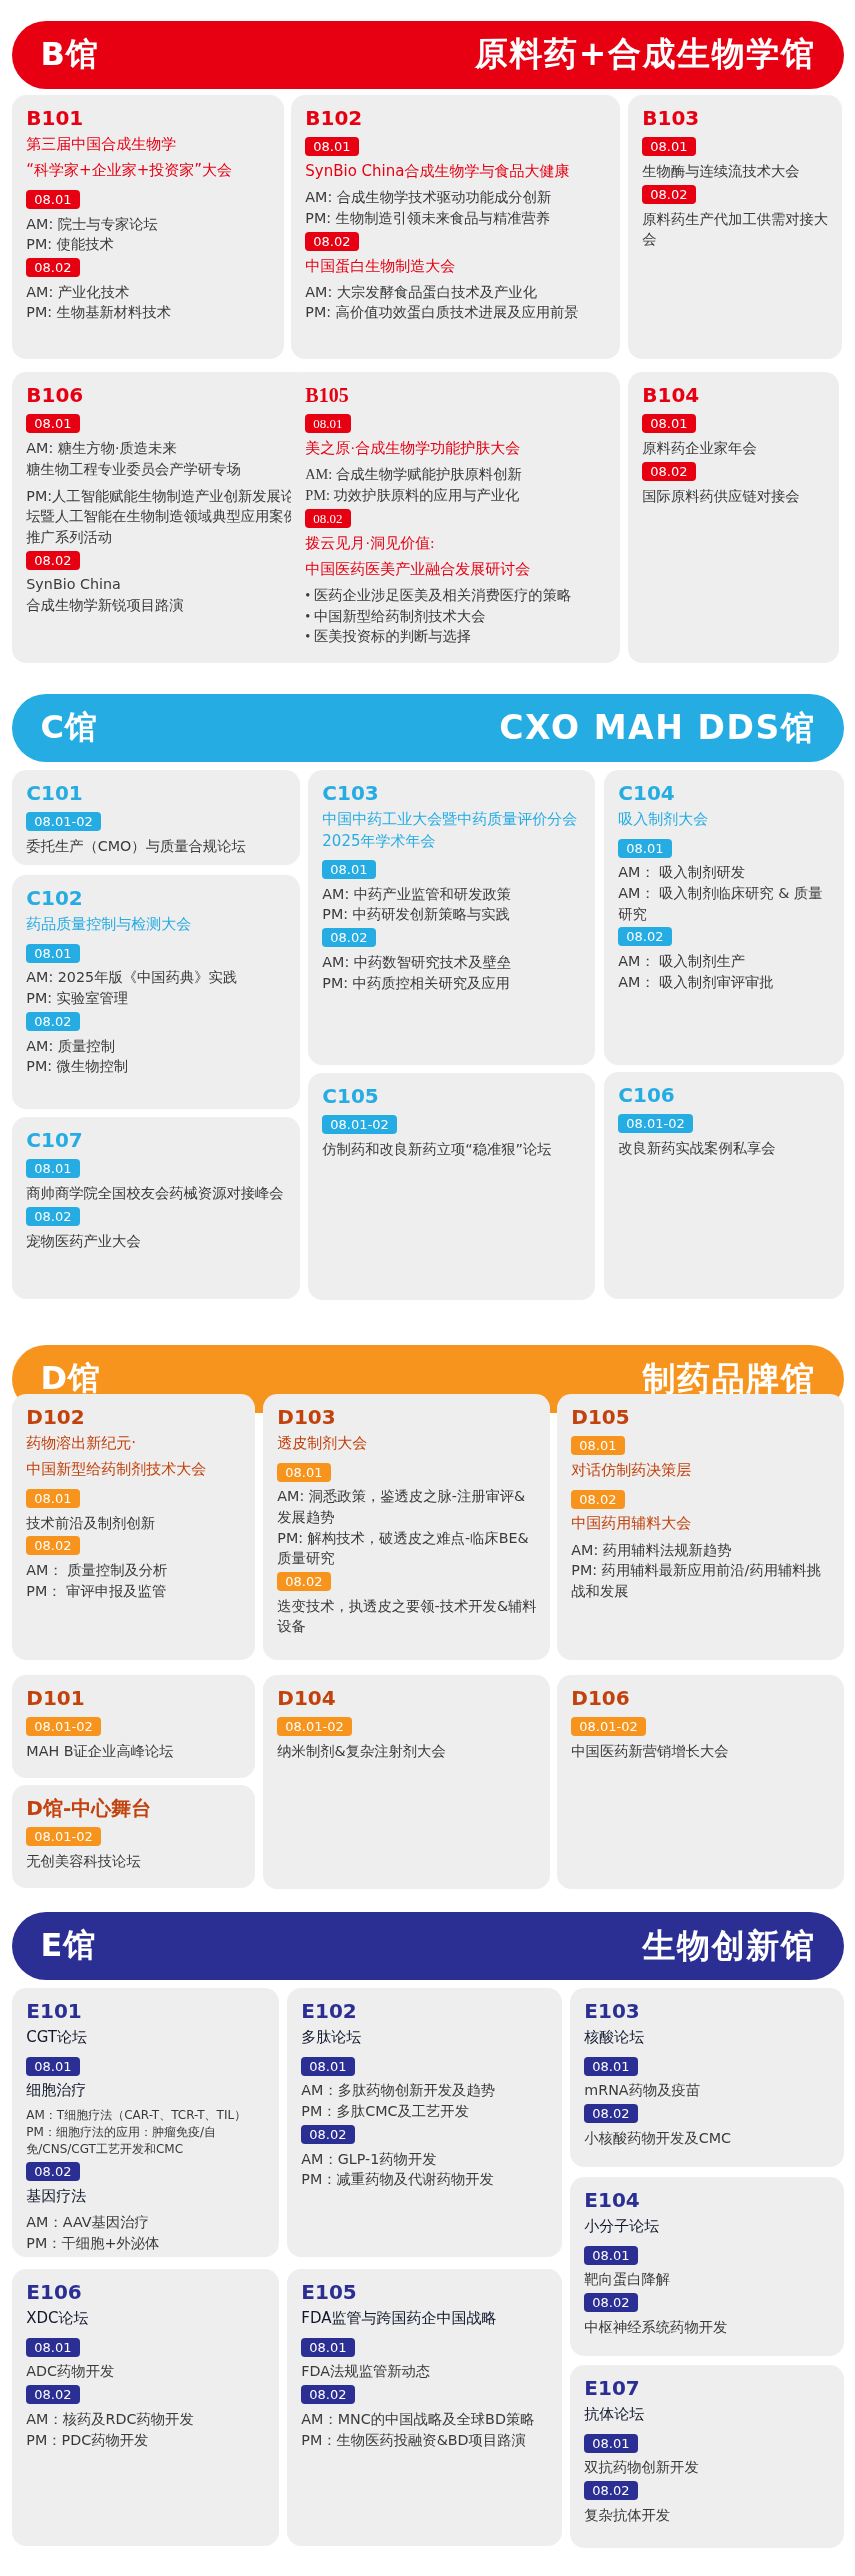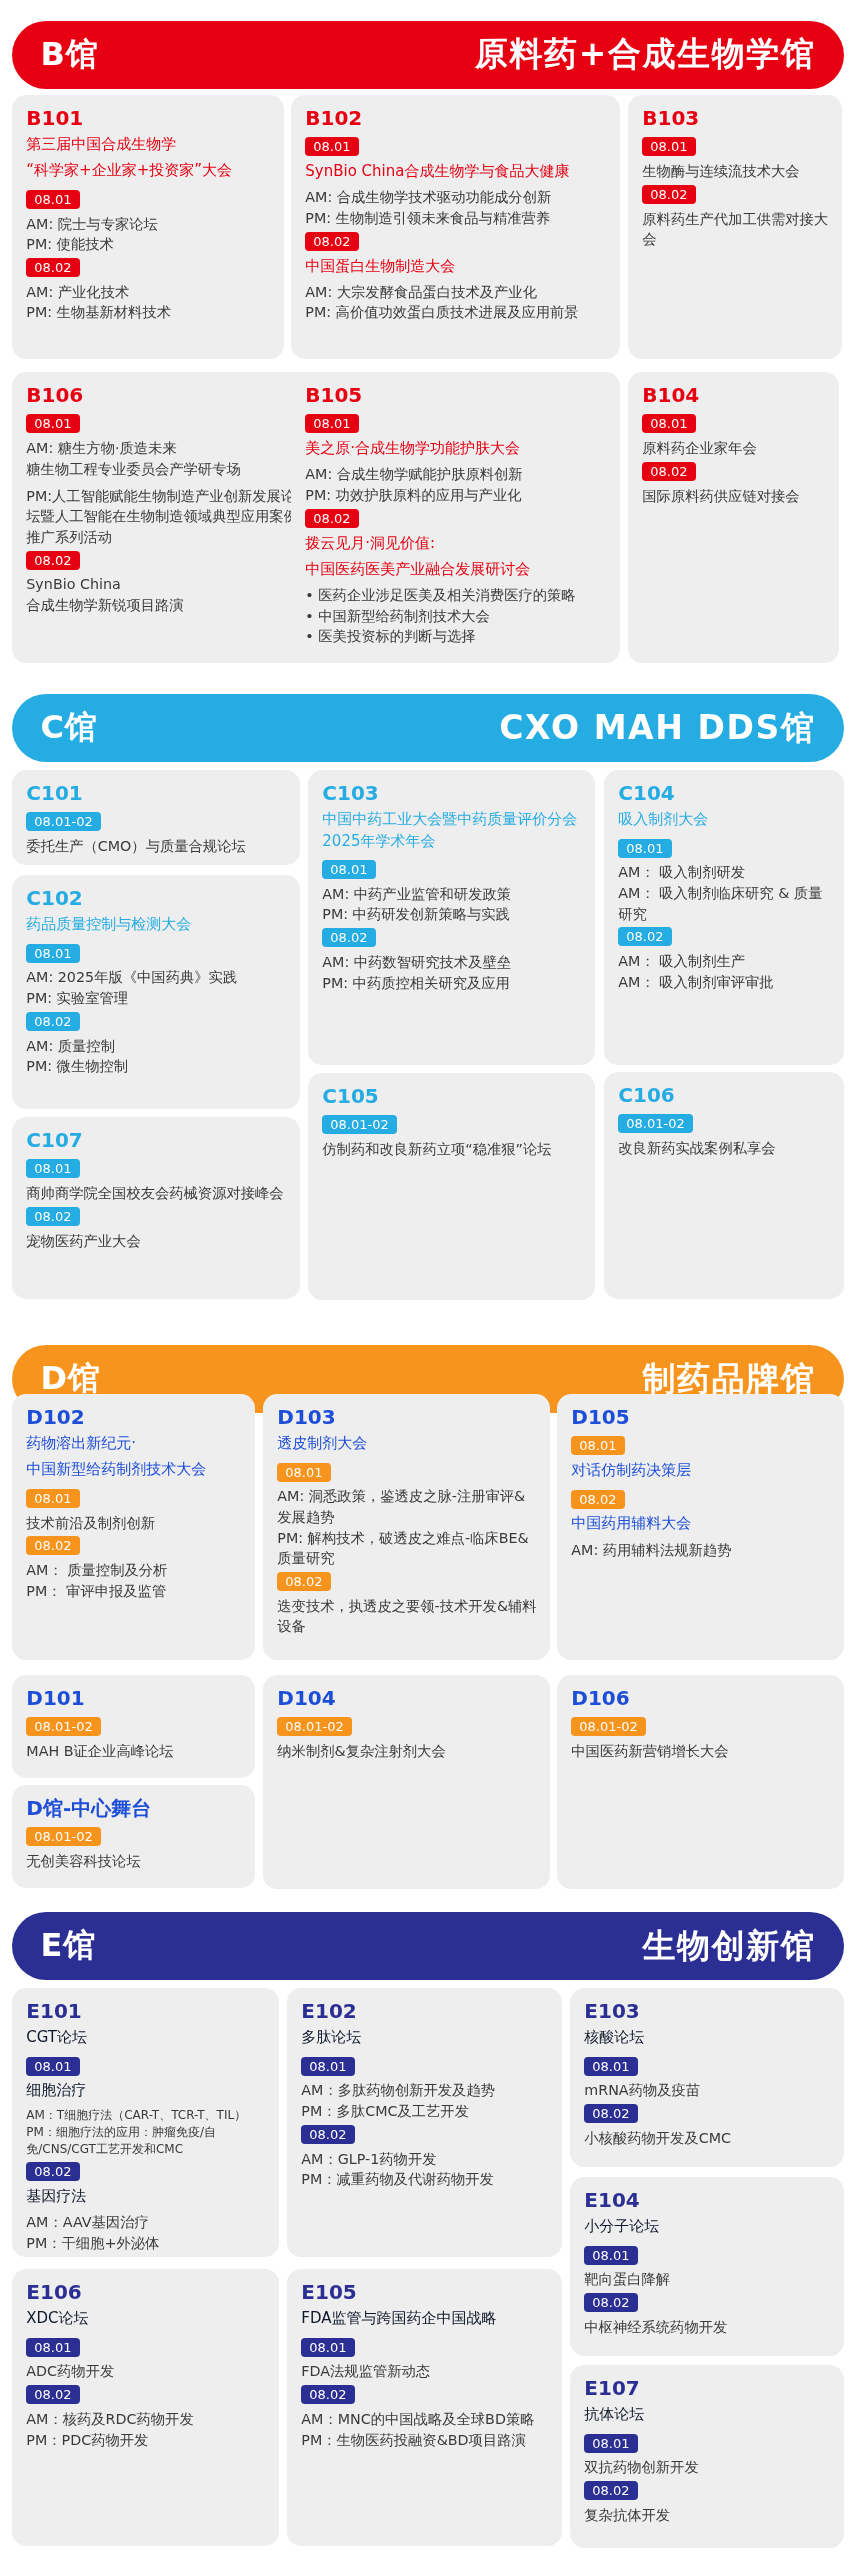--- a/index.html
+++ b/index.html
@@ -11,21 +11,21 @@
   .card { position: absolute; background: #eeeeee; border-radius: 14.3px; padding: 11px 12.7px 8px 14.3px; overflow: hidden; }
   .room { font-size: 20px; font-weight: bold; line-height: 25px; margin-bottom: 3.2px; }
   .title { font-size: 15px; line-height: 21.4px; margin-bottom: 4.8px; }
   .badge { display: inline-block; color: #fff; font-size: 13px; line-height: 19px; padding: 0 8px; border-radius: 4px; margin: 3.2px 0 4.8px 0; }
   .line { font-size: 14.3px; line-height: 20.6px; color: #3a3a3a; }
   .line.small { font-size: 12px; line-height: 17.4px; }
   .gap { height: 6.3px; }
   .bullet::before { content: "• "; }
   .B .room, .B .title { color: #e60012; } .B .badge { background: #e60012; }
   .C .room, .C .title { color: #25ace3; } .C .badge { background: #25ace3; }
-  .D .room, .D .title { color: #1d4ed8; } .D .badge { background: #f7941d; }
+  .D .room, .D .title { color: #c2410c; } .D .badge { background: #f7941d; }
   .E .room { color: #2b2f93; } .E .title { color: #0f172a; } .E .badge { background: #2b2f93; }
 </style>
 </head>
 <body>
 
 <div id="root">
     <div class="banner" style="top: 20.6px; background: rgb(230, 0, 18);">
       <span class="hall">B馆</span>
       <span class="theme">原料药+合成生物学馆</span>
     </div>
@@ -62,21 +62,21 @@
       <div class="room">B106</div>
       <div><span class="badge">08.01</span></div>
       <div class="line">AM: 糖生方物·质造未来</div>
       <div class="line">糖生物工程专业委员会产学研专场</div>
       <div class="gap"></div>
       <div class="line">PM:人工智能赋能生物制造产业创新发展论坛暨人工智能在生物制造领域典型应用案例推广系列活动</div>
       <div><span class="badge">08.02</span></div>
       <div class="line">SynBio China</div>
       <div class="line">合成生物学新锐项目路演</div>
     </div>
-    <div class="card B" style="left: 291px; top: 372px; width: 329px; height: 291px;">
+    <div class="card B" style="left: 291px; top: 372px; width: 329px; height: 291px; font-family: Liberation Serif, serif;">
       <div class="room">B105</div>
       <div><span class="badge">08.01</span></div>
       <div class="title">美之原·合成生物学功能护肤大会</div>
       <div class="line">AM: 合成生物学赋能护肤原料创新</div>
       <div class="line">PM: 功效护肤原料的应用与产业化</div>
       <div><span class="badge">08.02</span></div>
       <div class="title">拨云见月·洞见价值:</div>
       <div class="title">中国医药医美产业融合发展研讨会</div>
       <div class="line bullet">医药企业涉足医美及相关消费医疗的策略</div>
       <div class="line bullet">中国新型给药制剂技术大会</div>
@@ -168,20 +168,21 @@
       <div><span class="badge">08.02</span></div>
       <div class="line">迭变技术，执透皮之要领-技术开发&amp;辅料设备</div>
     </div>
     <div class="card D" style="left: 557px; top: 1394px; width: 287px; height: 266px;">
       <div class="room">D105</div>
       <div><span class="badge">08.01</span></div>
       <div class="title">对话仿制药决策层</div>
       <div><span class="badge">08.02</span></div>
       <div class="title">中国药用辅料大会</div>
       <div class="line">AM: 药用辅料法规新趋势</div>
+      <div class="line">PM: 药用辅料最新应用前沿/药用辅料挑战和发展</div>
     </div>
     <div class="card D" style="left: 12px; top: 1675px; width: 243px; height: 103px;">
       <div class="room">D101</div>
       <div><span class="badge">08.01-02</span></div>
       <div class="line">MAH B证企业高峰论坛</div>
     </div>
     <div class="card D" style="left: 12px; top: 1785px; width: 243px; height: 103px;">
       <div class="room">D馆-中心舞台</div>
       <div><span class="badge">08.01-02</span></div>
       <div class="line">无创美容科技论坛</div>

